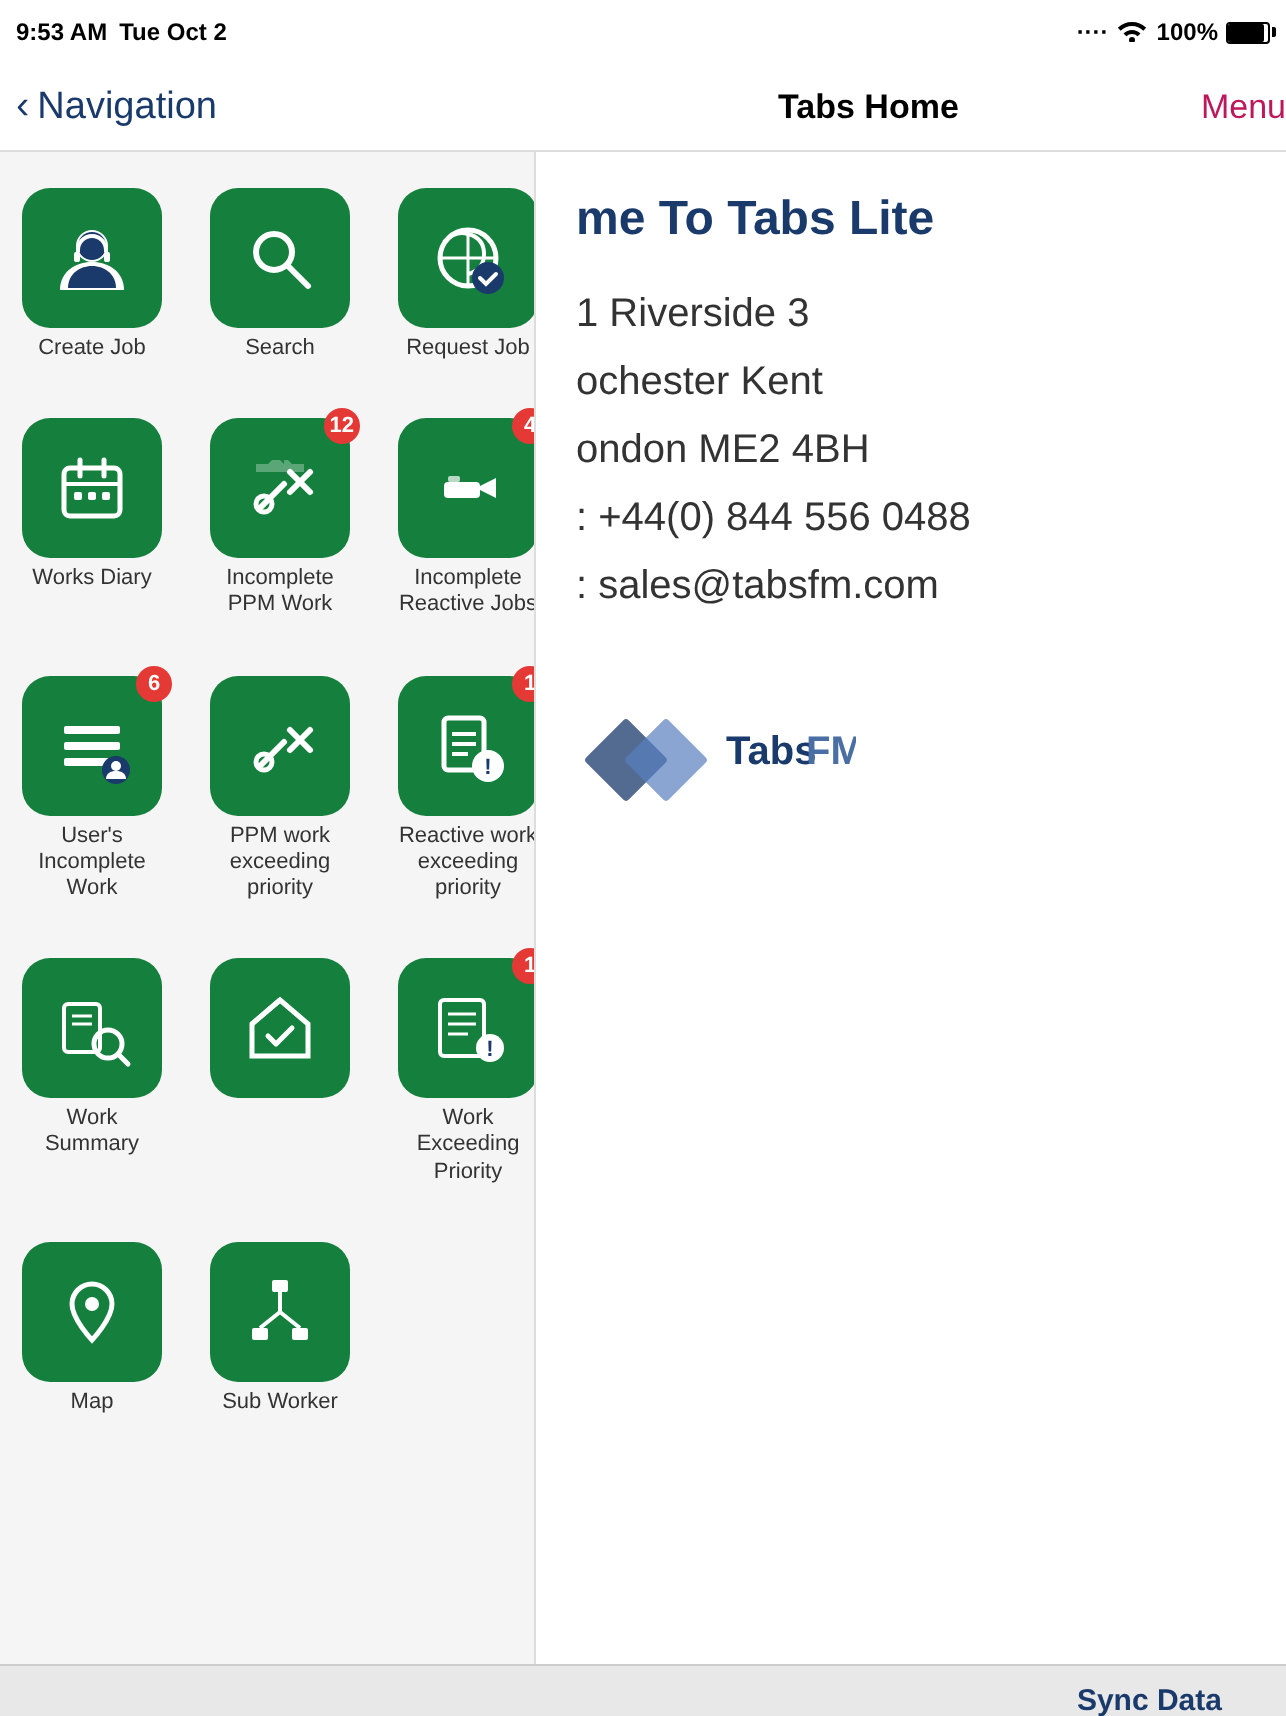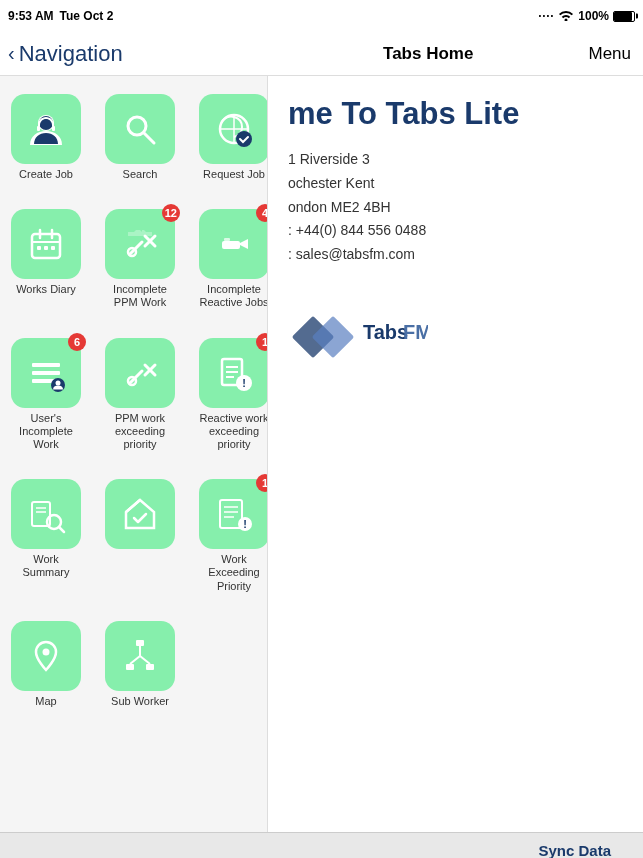--- a/index.html
+++ b/index.html
@@ -69,31 +69,30 @@
       gap: 4px;
     }
     .nav-title-center {
       flex: 1;
       text-align: center;
       font-size: 17px;
       font-weight: 600;
       color: #000;
     }
     .nav-menu-right {
-      padding-right: 12px;
       font-size: 17px;
-      color: #000000;
+      color: #be185d;
       font-weight: 500;
     }
     .back-arrow {
       font-size: 20px;
       color: #1a3a6b;
     }
     .nav-label {
-      font-size: 22px;
+      font-size: 19px;
       color: #1a3a6b;
       font-weight: 500;
     }
 
     
     .main-layout {
       display: flex;
       height: calc(858px - 22px - 44px - 36px);
     }
 
@@ -120,21 +119,21 @@
       justify-content: flex-start;
       gap: 4px;
       cursor: pointer;
       padding: 4px 2px;
       position: relative;
     }
 
     .menu-icon-wrap {
       width: 70px;
       height: 70px;
-      background: #86efac;
+      background: #15803d;
       border-radius: 14px;
       display: flex;
       align-items: center;
       justify-content: center;
       position: relative;
     }
 
     .menu-icon-wrap svg {
       fill: #fff;
       width: 40px;
@@ -170,28 +169,28 @@
       flex: 1;
       background: #fff;
       overflow-y: auto;
       padding: 20px;
       display: flex;
       flex-direction: column;
       align-items: flex-start;
     }
 
     .welcome-title {
-      font-size: 31px;
+      font-size: 24px;
       font-weight: 600;
       color: #1a3a6b;
       margin-bottom: 16px;
     }
 
     .address-block {
-      font-size: 14px;
+      font-size: 20px;
       color: #333;
       line-height: 1.7;
       margin-bottom: 20px;
     }
 
     
     .bottom-bar {
       height: 36px;
       background: #e8e8e8;
       border-top: 1px solid #ccc;

